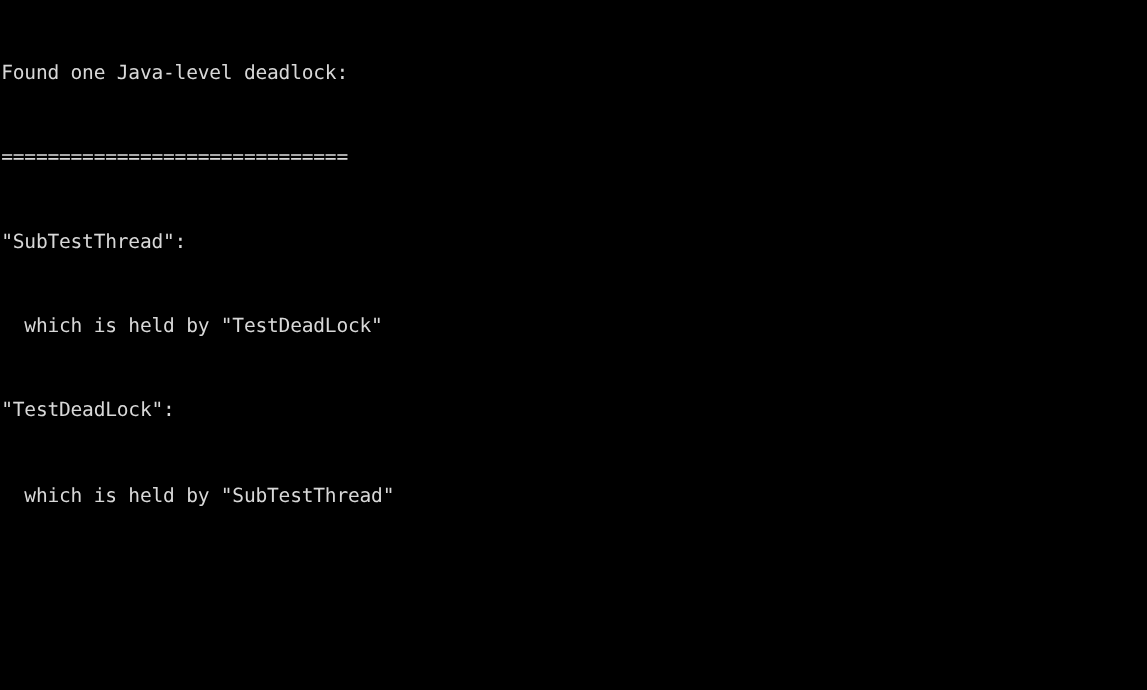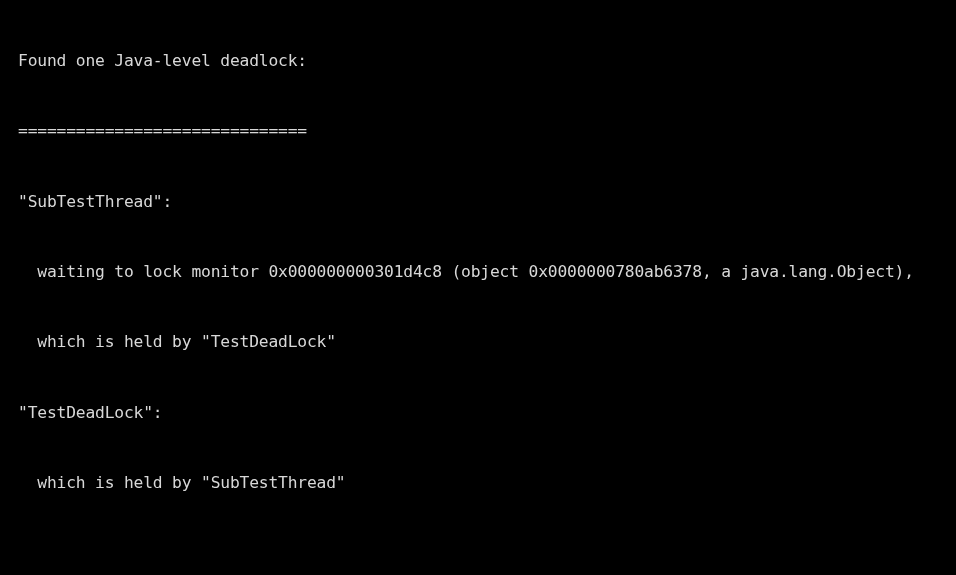--- a/index.html
+++ b/index.html
@@ -14,39 +14,38 @@
   }
   #terminal {
     width: 956px;
     height: 575px;
     background: #000000;
     color: #d8d8d8;
     font-family: "DejaVu Sans Mono", "Liberation Mono", monospace;
     font-size: 16.3px;
     line-height: 23.45px;
     letter-spacing: -0.17px;
-    padding: 2px 0 0 18px;
+    padding: 2px 0 0 1px;
     box-sizing: border-box;
     white-space: pre;
     -webkit-font-smoothing: none;
   }
   .line {
     display: block;
     height: 23.45px;
     white-space: pre;
   }
 </style>
 </head>
 <body>
 
 <div id="terminal">
   <span class="line">Found one Java-level deadlock:</span>
   <span class="line">==============================</span>
   <span class="line">"SubTestThread":</span>
-  <span class="line">  waiting to lock monitor 0x000000000301d4c8 (object 0x0000000780ab6378, a java.lang.Object),</span>
   <span class="line">  which is held by "TestDeadLock"</span>
   <span class="line">"TestDeadLock":</span>
   <span class="line">  which is held by "SubTestThread"</span>
   
   
   
   
   
   
   

